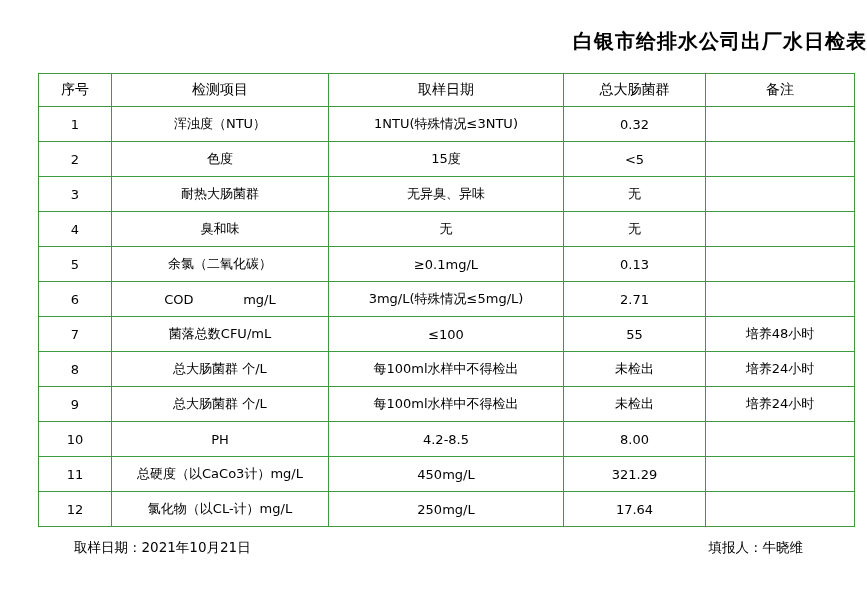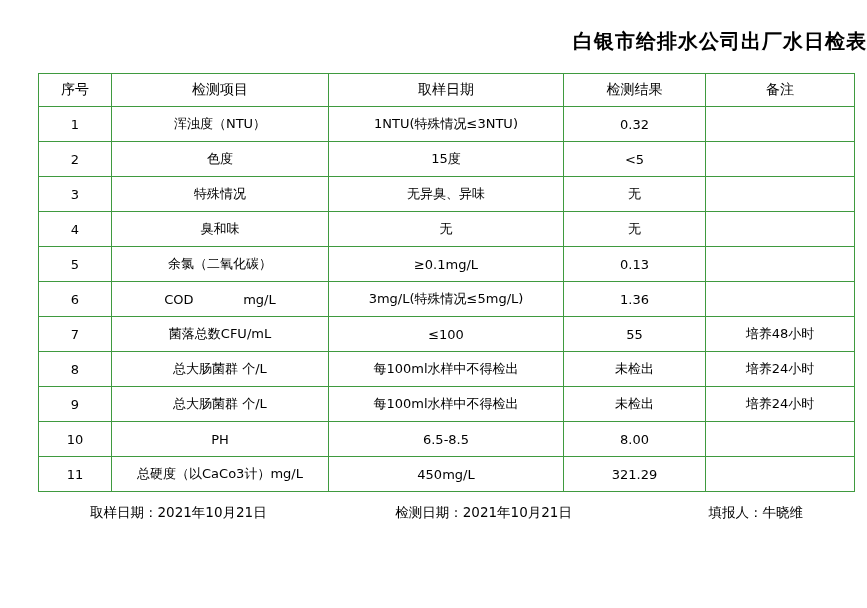--- a/index.html
+++ b/index.html
@@ -63,60 +63,60 @@
     margin-top: 12px;
     padding: 0 44px;
     display: flex;
     justify-content: space-between;
     font-size: 13.5px;
     font-family: "DejaVu Sans", "Liberation Sans", sans-serif;
   }
   .footer span {
     white-space: nowrap;
   }
-  .footer .f-sample { margin-left: 46px; }
+  .footer .f-sample { margin-left: 30px; }
   .footer .f-test { margin-left: 0px; }
   .footer .f-filler { margin-right: 20px; margin-left: 8px; }
 </style>
 </head>
 <body>
 
 <div class="page">
 
   <div class="doc-title">白银市给排水公司出厂水日检表</div>
 
   <div class="table-wrap">
     <table class="report">
       <thead>
         <tr>
           <td class="col-no">序号</td>
           <td class="col-item">检测项目</td>
           <td class="col-limit">取样日期</td>
-          <td class="col-result">检测结果</td>
+          <td class="col-result">总大肠菌群</td>
           <td class="col-remark">备注</td>
         </tr>
       </thead>
       <tbody>
         <tr>
           <td>1</td>
           <td>浑浊度（NTU）</td>
           <td>1NTU(特殊情况≤3NTU)</td>
           <td>0.32</td>
           <td></td>
         </tr>
         <tr>
           <td>2</td>
           <td>色度</td>
           <td>15度</td>
           <td>&lt;5</td>
           <td></td>
         </tr>
         <tr>
           <td>3</td>
-          <td>特殊情况</td>
+          <td>耐热大肠菌群</td>
           <td>无异臭、异味</td>
           <td>无</td>
           <td></td>
         </tr>
         <tr>
           <td>4</td>
           <td>臭和味</td>
           <td>无</td>
           <td>无</td>
           <td></td>
@@ -125,21 +125,21 @@
           <td>5</td>
           <td>余氯（二氧化碳）</td>
           <td>≥0.1mg/L</td>
           <td>0.13</td>
           <td></td>
         </tr>
         <tr>
           <td>6</td>
           <td style="white-space:pre">COD            mg/L</td>
           <td>3mg/L(特殊情况≤5mg/L)</td>
-          <td>1.36</td>
+          <td>2.71</td>
           <td></td>
         </tr>
         <tr>
           <td>7</td>
           <td>菌落总数CFU/mL</td>
           <td>≤100</td>
           <td>55</td>
           <td>培养48小时</td>
         </tr>
         <tr>
@@ -152,34 +152,40 @@
         <tr>
           <td>9</td>
           <td>总大肠菌群 个/L</td>
           <td>每100ml水样中不得检出</td>
           <td>未检出</td>
           <td>培养24小时</td>
         </tr>
         <tr>
           <td>10</td>
           <td>PH</td>
-          <td>6.5-8.5</td>
+          <td>4.2-8.5</td>
           <td>8.00</td>
           <td></td>
         </tr>
         <tr>
           <td>11</td>
           <td>总硬度（以CaCo3计）mg/L</td>
           <td>450mg/L</td>
           <td>321.29</td>
           <td></td>
         </tr>
+        <tr>
+          <td>12</td>
+          <td>氯化物（以CL-计）mg/L</td>
+          <td>250mg/L</td>
+          <td>17.64</td>
+          <td></td>
+        </tr>
       </tbody>
     </table>
   </div>
 
   <div class="footer">
     <span class="f-sample">取样日期：2021年10月21日</span>
-    <span class="f-test">检测日期：2021年10月21日</span>
     <span class="f-filler">填报人：牛晓维</span>
   </div>
 
 </div>
 
 </body></html>

